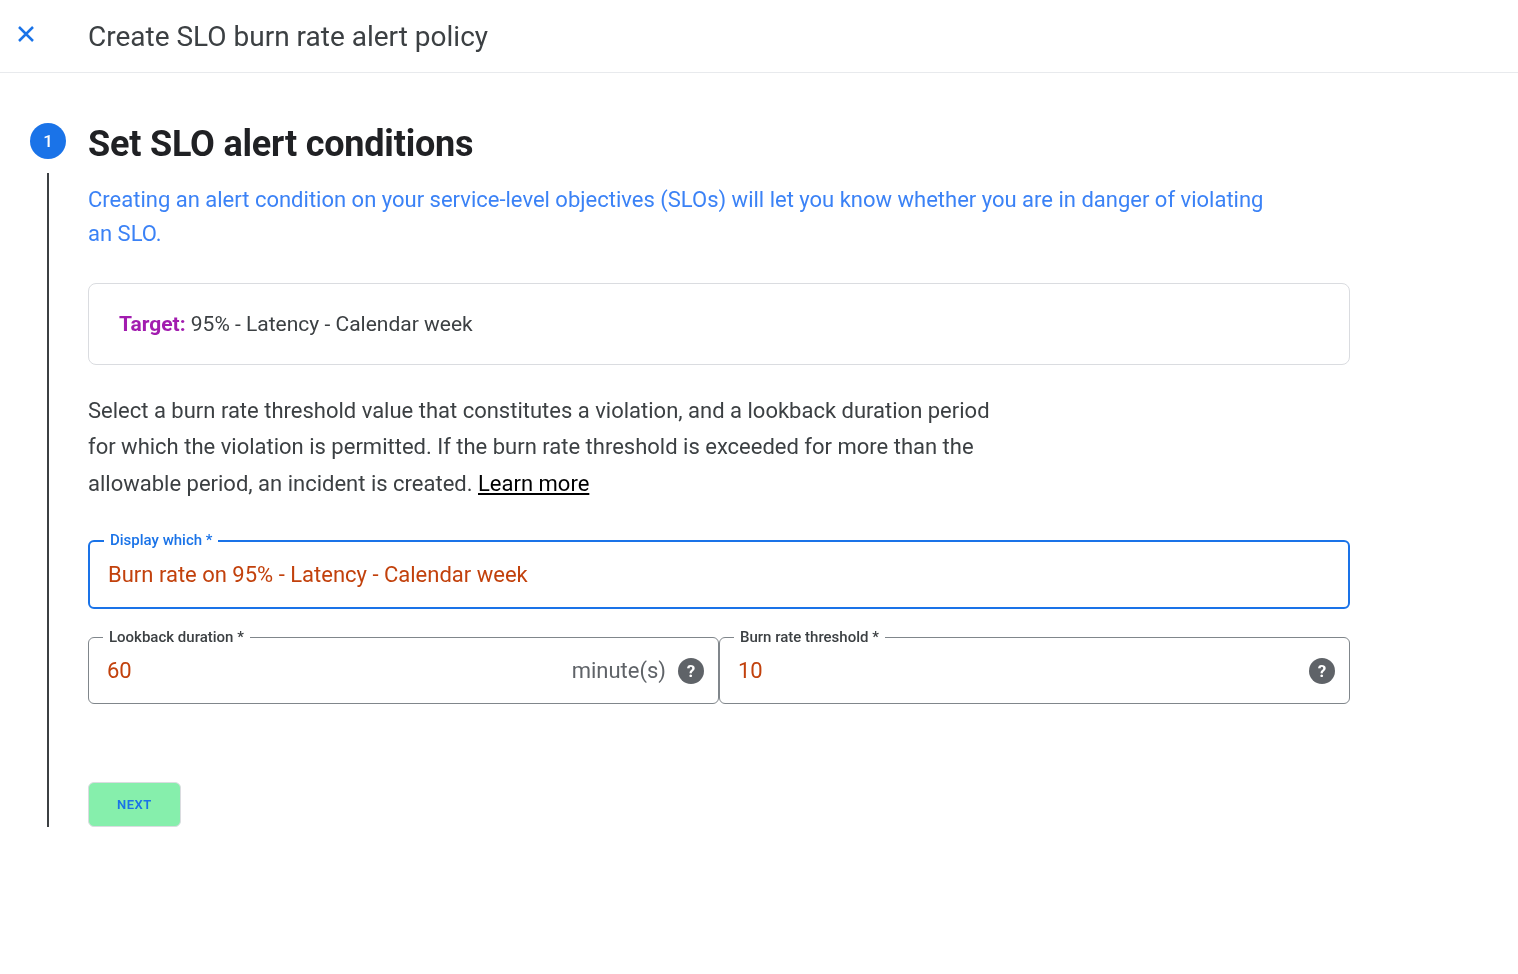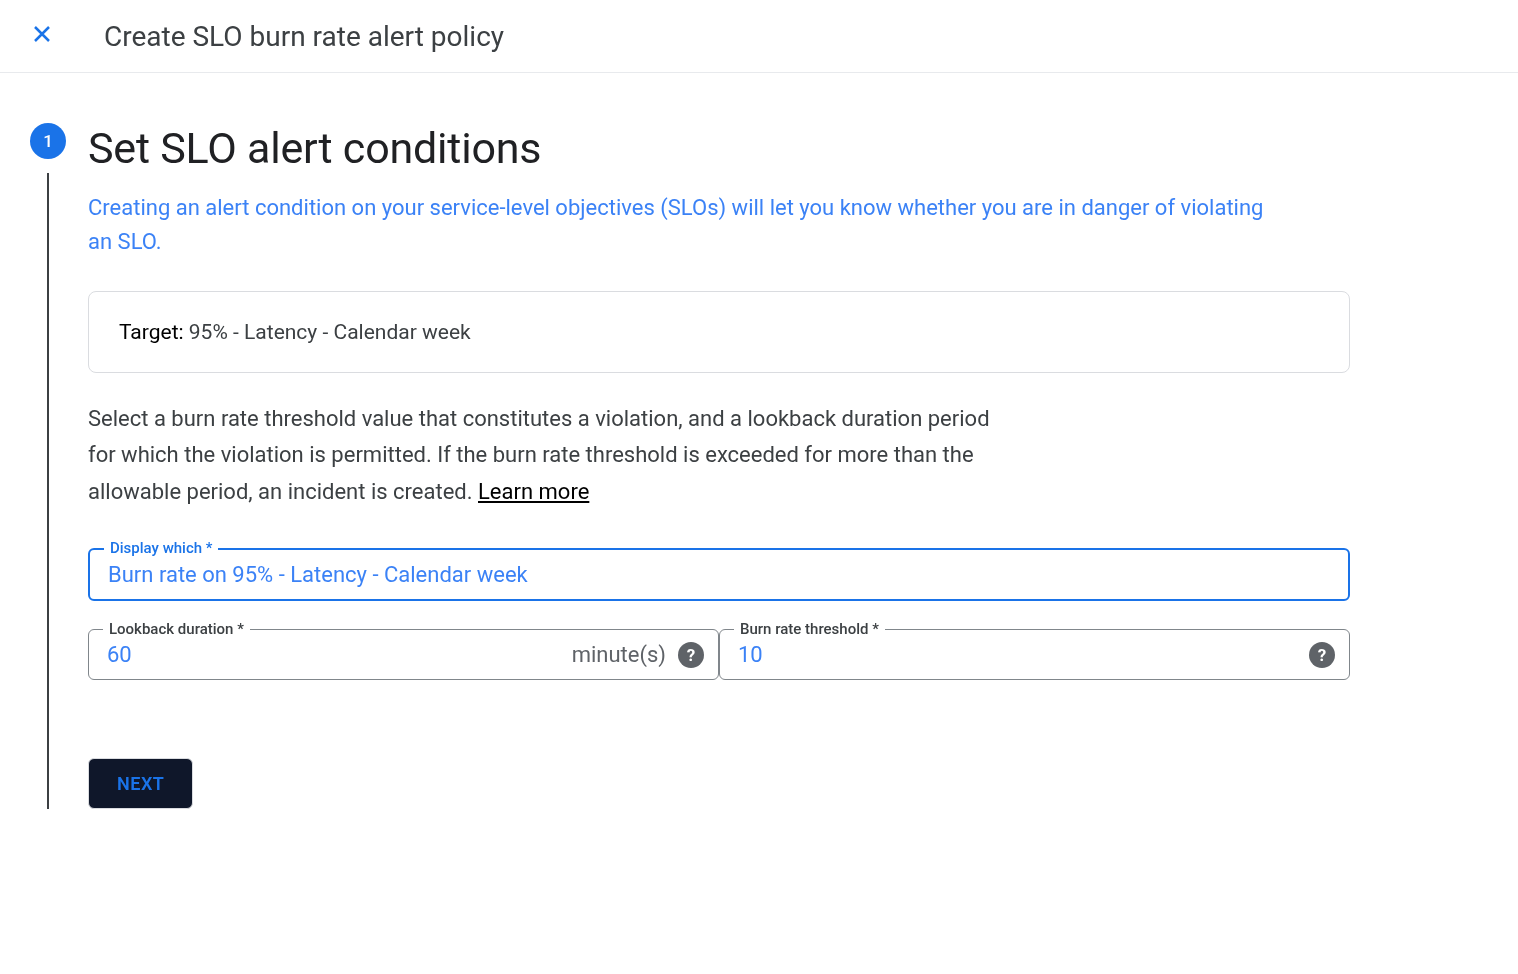--- a/index.html
+++ b/index.html
@@ -8,21 +8,21 @@
       box-sizing: border-box;
     }
     body {
       font-family: 'Google Sans', Roboto, Arial, sans-serif;
       background: #fff;
       color: #202124;
     }
     .header {
       display: flex;
       align-items: center;
-      padding: 18px 24px;
+      padding: 18px 8px;
       border-bottom: 1px solid #e8eaed;
     }
     .close-btn {
       width: 36px;
       height: 36px;
       display: flex;
       align-items: center;
       justify-content: center;
       cursor: pointer;
       border-radius: 50%;
@@ -70,44 +70,44 @@
       width: 2px;
       flex: 1;
       background: #3c4043;
       margin-top: 14px;
     }
     .step-body {
       flex: 1;
       min-width: 0;
     }
     .step-title {
-      font-size: 43px;
-      font-weight: 400;
+      font-size: 36px;
+      font-weight: 700;
       color: #202124;
       margin-bottom: 18px;
       letter-spacing: -0.2px;
     }
     .step-description {
       font-size: 22px;
       font-weight: 400;
       color: #3b82f6;
       line-height: 1.55;
       margin-bottom: 32px;
       max-width: 1200px;
     }
     .target-card {
       border: 1px solid #dadce0;
       border-radius: 8px;
       padding: 28px 30px;
       margin-bottom: 28px;
       font-size: 21px;
     }
     .target-label {
-      font-weight: 400;
-      color: #000000;
+      font-weight: 700;
+      color: #a21caf;
     }
     .target-value {
       font-weight: 400;
       color: #3c4043;
     }
     .select-text {
       font-size: 22px;
       color: #3c4043;
       line-height: 1.65;
       max-width: 920px;
@@ -144,22 +144,22 @@
     .field-legend.gray-legend {
       color: #3c4043;
       font-weight: 500;
       top: -10px;
     }
     .field-input {
       width: 100%;
       border: none;
       outline: none;
       font-size: 22px;
-      padding: 12px 18px;
-      color: #3b82f6;
+      padding: 20px 18px;
+      color: #c2410c;
       background: transparent;
       font-family: inherit;
     }
     .field-input-wrapper {
       display: flex;
       align-items: center;
       padding-right: 14px;
     }
     .field-suffix {
       font-size: 22px;
@@ -181,23 +181,23 @@
       flex-shrink: 0;
       cursor: pointer;
     }
     .row-fields {
       display: grid;
       grid-template-columns: 1fr 1fr;
       margin-bottom: 50px;
     }
     .next-button {
       border: 1px solid #dadce0;
-      background: #0f172a;
+      background: #86efac;
       color: #1a73e8;
-      font-size: 18px;
+      font-size: 13px;
       font-weight: 600;
       letter-spacing: 0.5px;
       padding: 14px 28px;
       border-radius: 6px;
       cursor: pointer;
       font-family: inherit;
     }
   </style>
 </head>
 <body>

